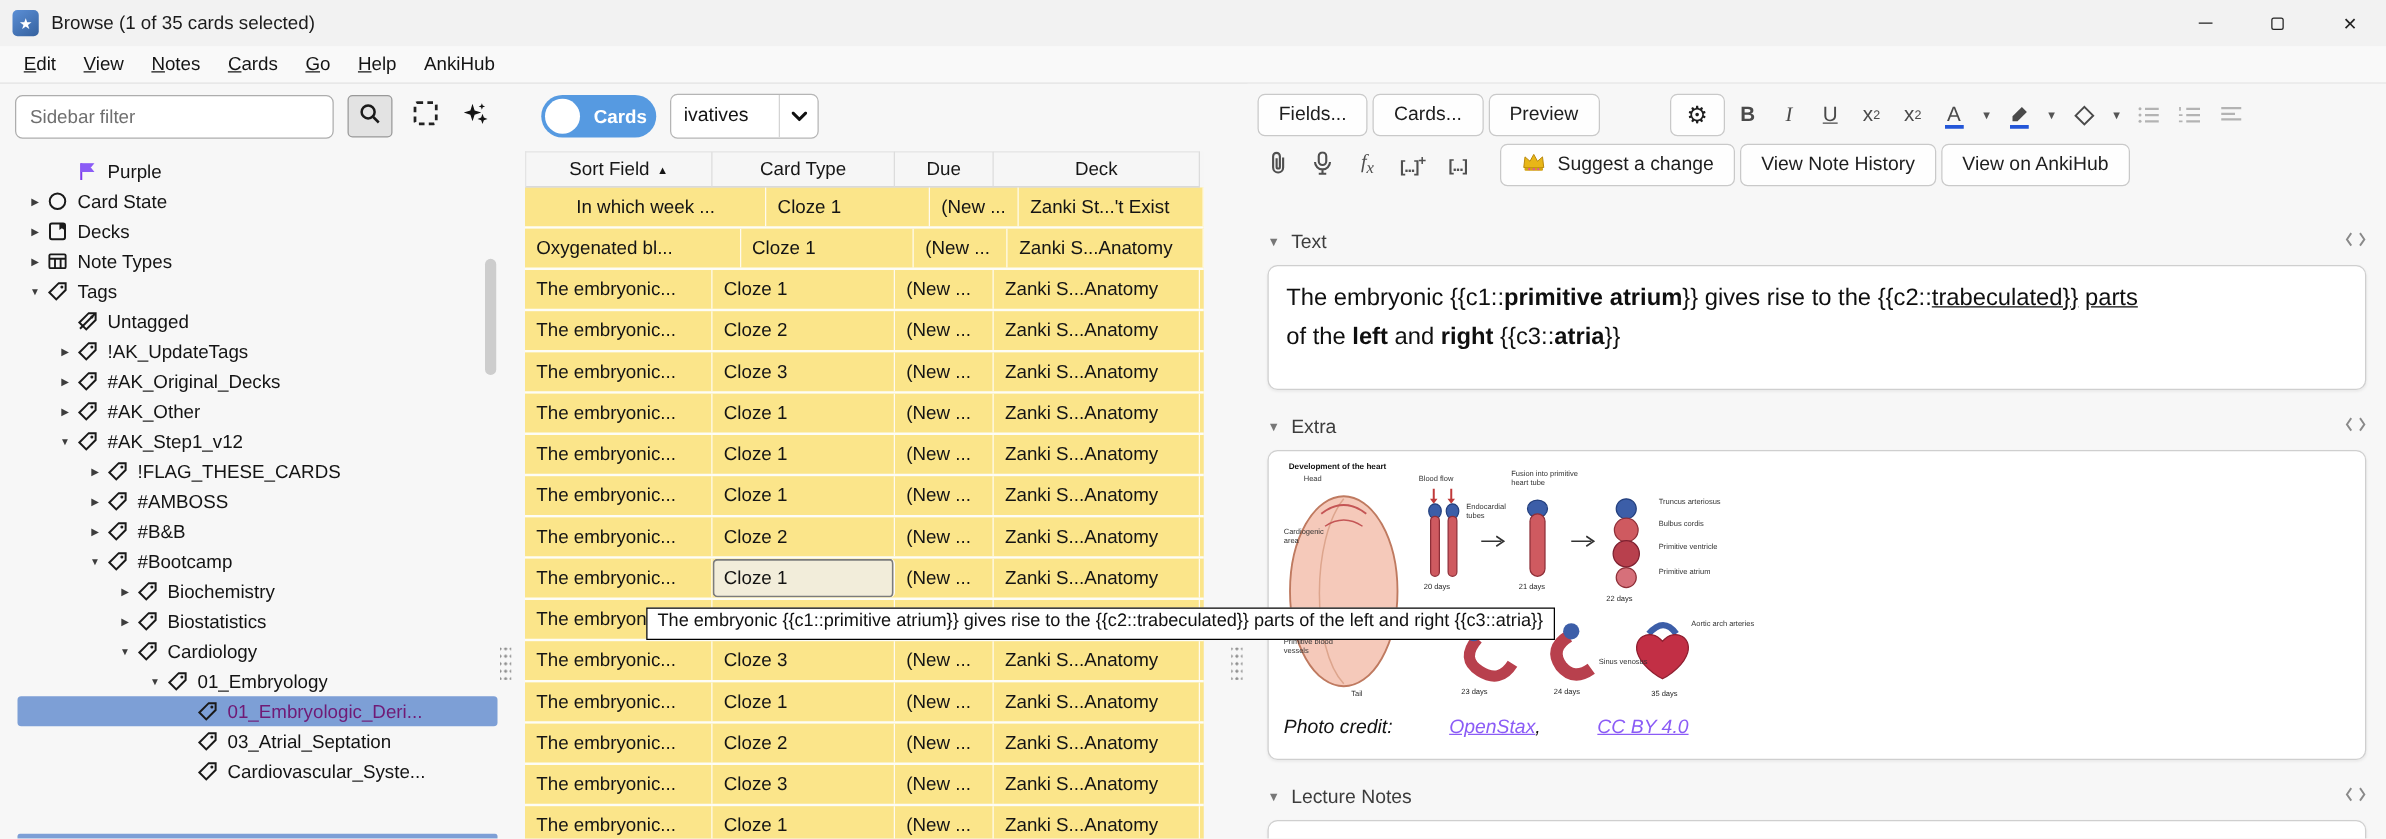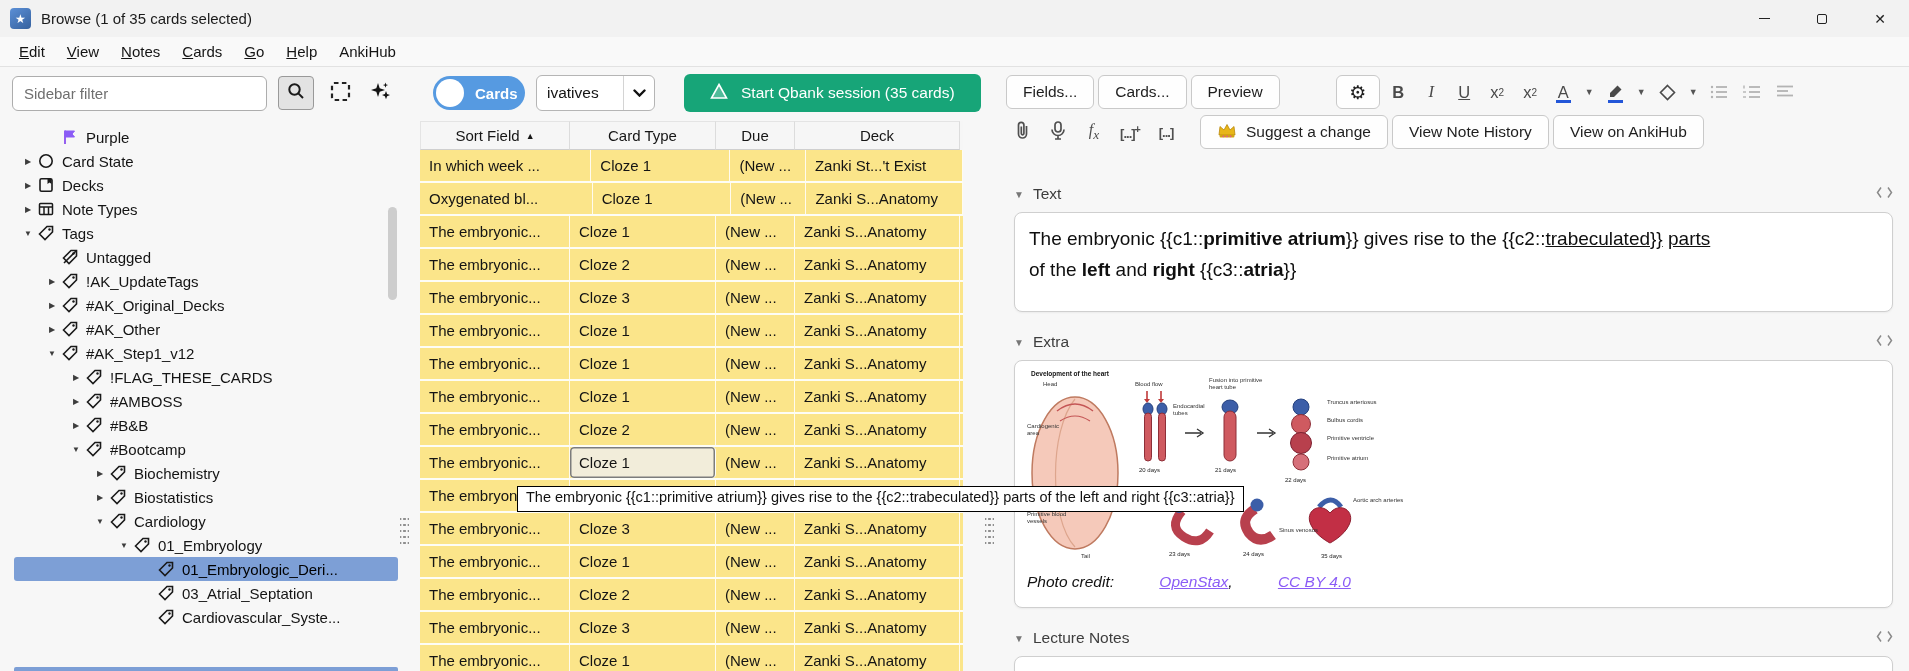--- a/index.html
+++ b/index.html
@@ -44,21 +44,21 @@
   .dd-text { flex:1; padding:0 10px; font-size:15.5px; color:#141414; white-space:nowrap; }
   .dd-chev { width:31px; height:100%; border-left:1px solid #d4d4d4; display:flex;
     align-items:center; justify-content:center; }
   .qbank-btn { margin-left:18px; height:38px; padding:0 26px; border-radius:6px; background:#17a578;
     color:#fff; font-size:15.5px; display:flex; align-items:center; gap:13px; border:none; }
 
   
   .sidebar { position:absolute; top:117px; left:0; width:410px; bottom:0; }
   .tree-row { height:24px; display:flex; align-items:center; margin:0 12px 0 14px;
     border-radius:3px; font-size:15px; color:#141414; }
-  .tree-row.selected { background:#7d9fd6; color:#000000;align-items:center; }
+  .tree-row.selected { background:#7d9fd6; color:#701a75;align-items:center; }
   .arrow-box { width:20px; text-align:center; font-size:8px; color:#3d3d3d; flex:none; }
   .icon-box { width:17px; height:17px; margin-right:7px; flex:none; display:flex; align-items:center; }
   .icon-box svg { width:16px; height:16px; }
   .tree-label { white-space:nowrap; overflow:hidden; }
   .sb-thumb { position:absolute; left:388px; top:90px; width:9px; height:93px; background:#cdcdcd; border-radius:5px; }
   .sb-sliver { position:absolute; left:14px; right:12px; bottom:0; height:4px; background:#7d9fd6; border-radius:2px 2px 0 0; }
   .splitter { position:absolute; top:518px; width:9px; height:26px;
     background-image:radial-gradient(circle,#8f8f8f 1.1px,transparent 1.3px);
     background-size:4.5px 6px; background-position:center; background-repeat:repeat; }
 
@@ -184,28 +184,20 @@
       <span class="tlabel">Cards</span>
     </div>
     <div class="dropdown">
       <span class="dd-text">ivatives</span>
       <span class="dd-chev">
         <svg width="13" height="8" viewBox="0 0 13 8" fill="none" stroke="#111" stroke-width="2.4" stroke-linecap="round">
           <path d="M1.5 1.5 L6.5 6.5 L11.5 1.5"></path>
         </svg>
       </span>
     </div>
-    <button class="qbank-btn">
-      <span>
-        <svg width="18" height="17" viewBox="0 0 18 17" fill="rgba(255,255,255,.25)" stroke="#fff" stroke-width="1.6">
-          <path d="M9 1.5 L16.5 15 H1.5 Z"></path>
-        </svg>
-      </span>
-      <span>Start Qbank session (35 cards)</span>
-    </button>
   </div>
 
   <div class="sidebar">
     <div style="padding-top: 8px;">
         <div class="tree-row" style="padding-left: 28px;">
           <span class="arrow-box"></span>
           <span class="icon-box">
             <svg viewBox="0 0 16 16">
               <line x1="3" y1="1.5" x2="3" y2="15" stroke="#7c3aed" stroke-width="1.6"></line>
               <path d="M3 2 H12.5 L10 5 L12.5 8 H3 Z" fill="#8b5cf6" stroke="#8b5cf6"></path>
@@ -433,21 +425,21 @@
         </div>
         <div class="th" style="width: 79px;">
           <span>Due</span>
         </div>
         <div class="th" style="width: 165px;">
           <span>Deck</span>
         </div>
       </div>
     <div>
         <div class="tr">
-          <div class="td" style="width: 180px;">In which week ...</div>
+          <div class="td" style="width: 180px; margin-left: 32px;">In which week ...</div>
           <div class="td" style="width: 146px;">Cloze 1</div>
           <div class="td" style="width: 79px;">(New ...</div>
           <div class="td" style="width: 165px;">Zanki St...'t Exist</div>
         </div>
         <div class="tr">
           <div class="td" style="width: 182px;">Oxygenated bl...</div>
           <div class="td" style="width: 146px;">Cloze 1</div>
           <div class="td" style="width: 79px;">(New ...</div>
           <div class="td" style="width: 165px;">Zanki S...Anatomy</div>
         </div>

